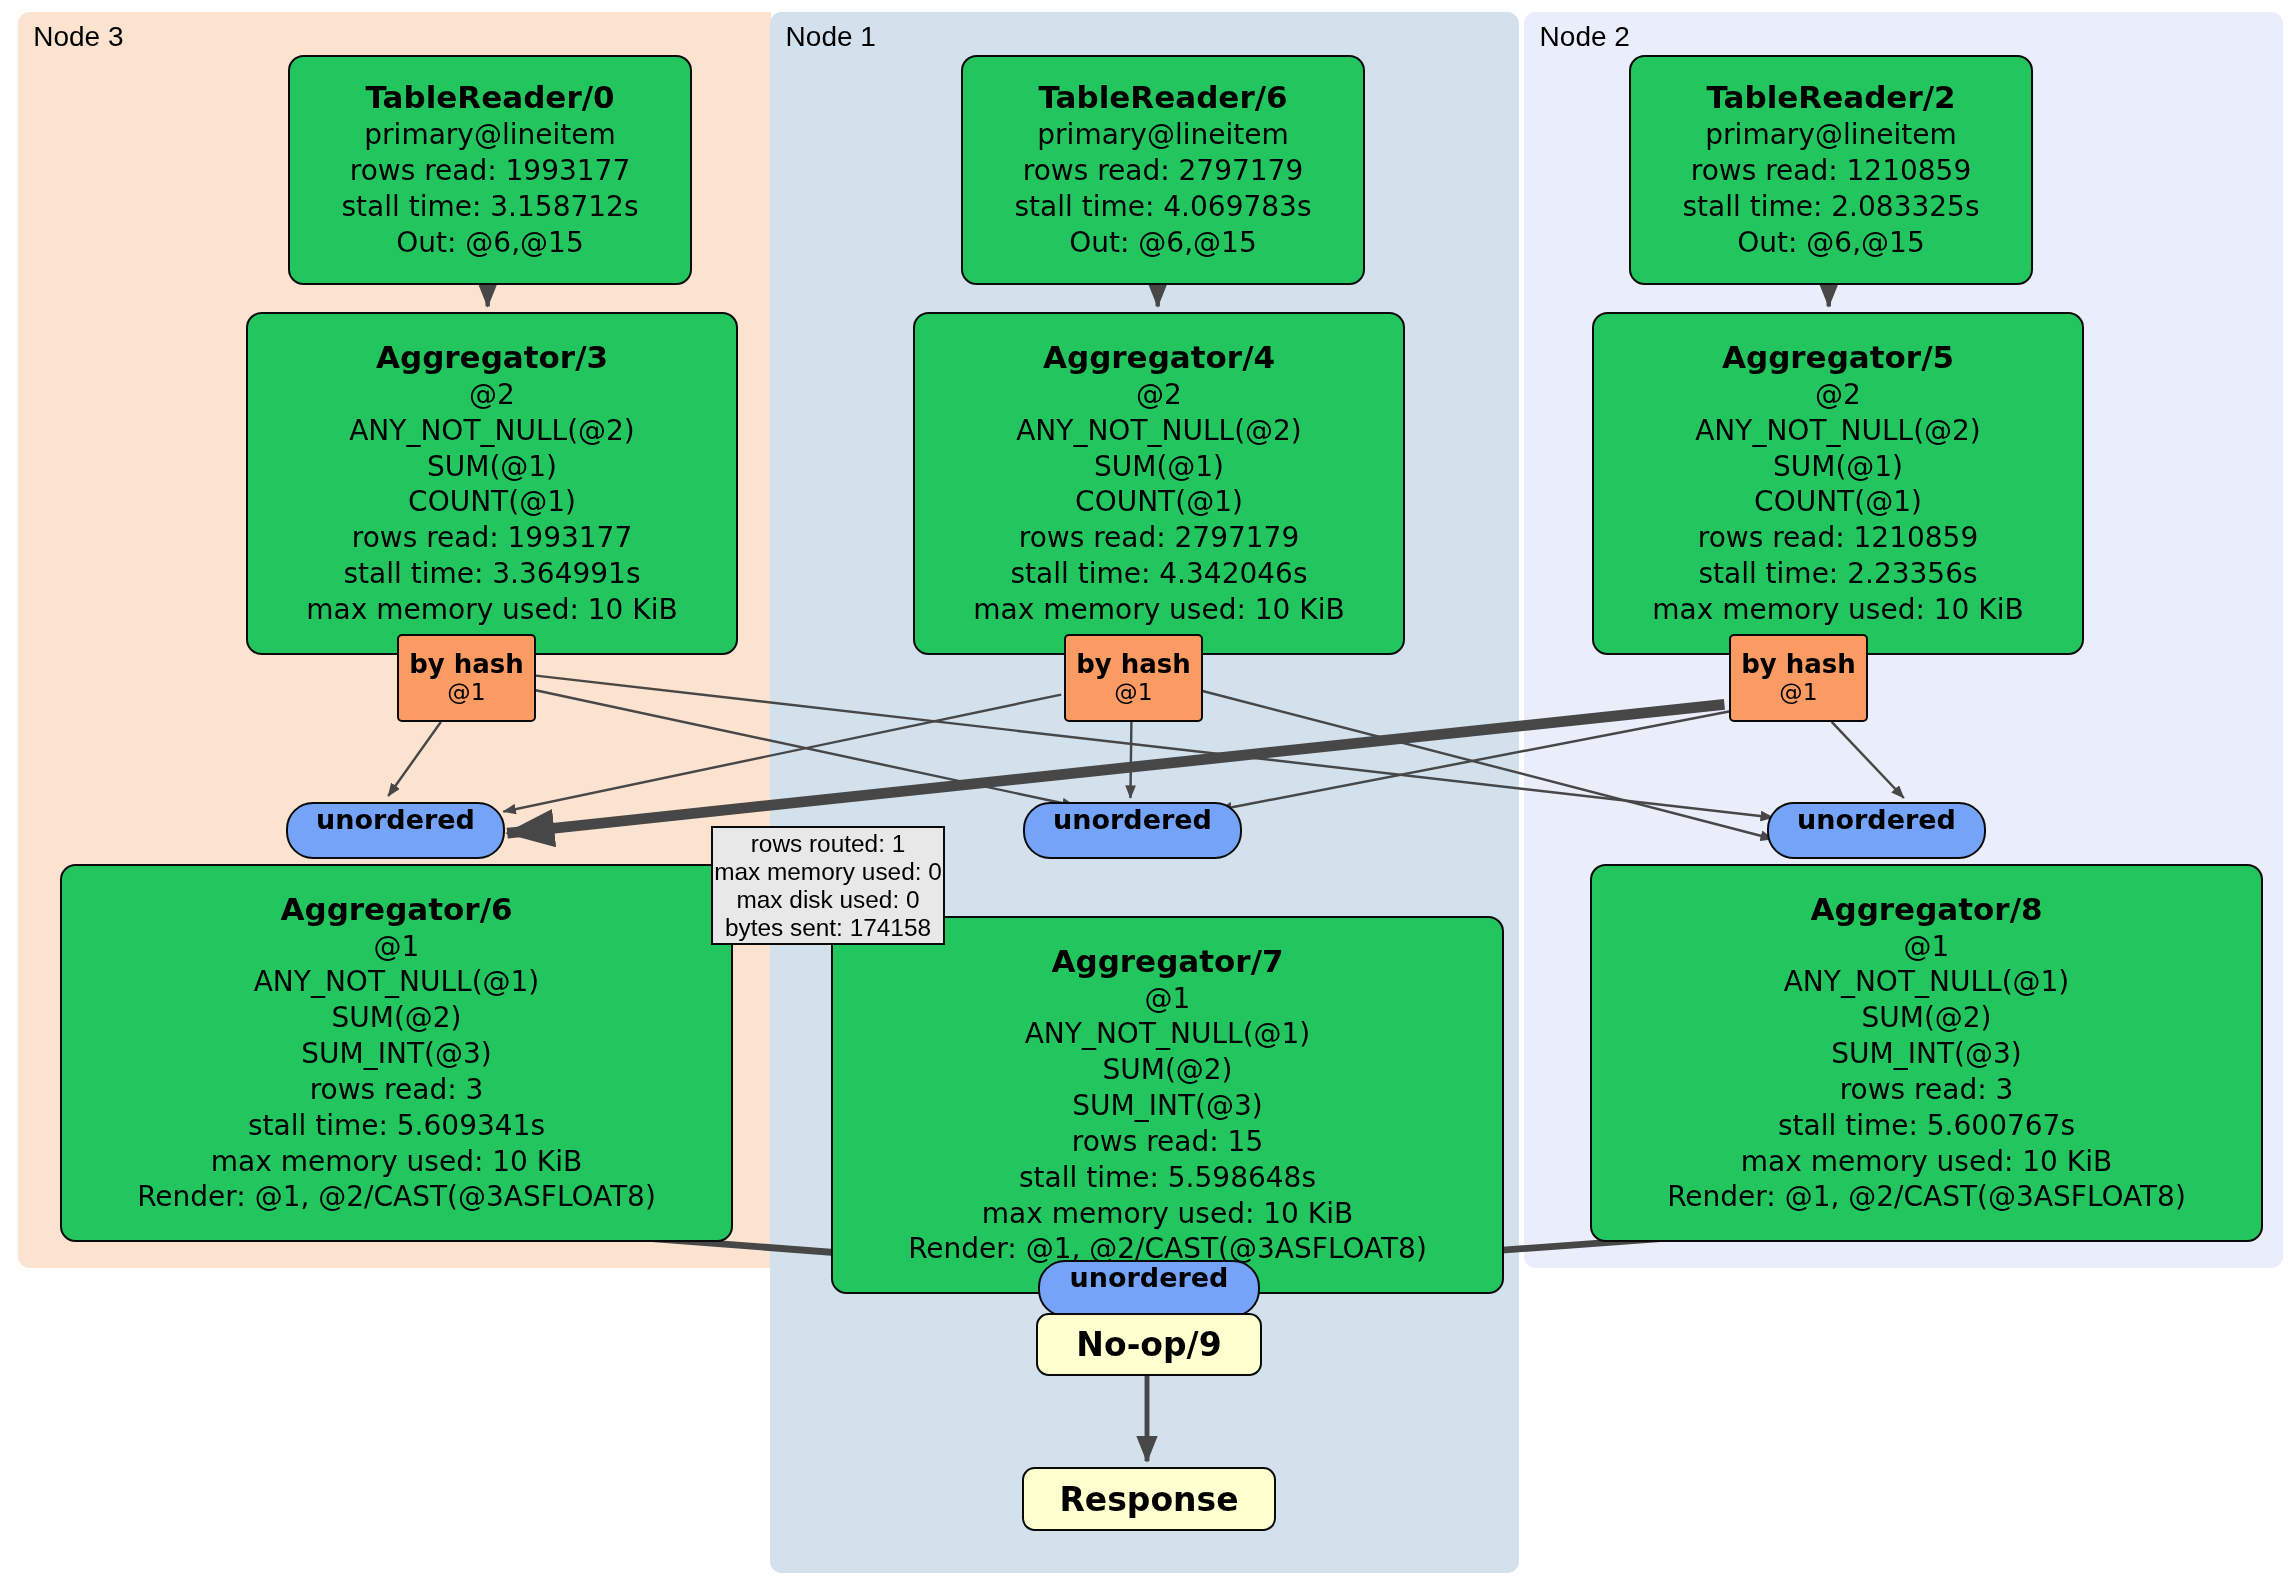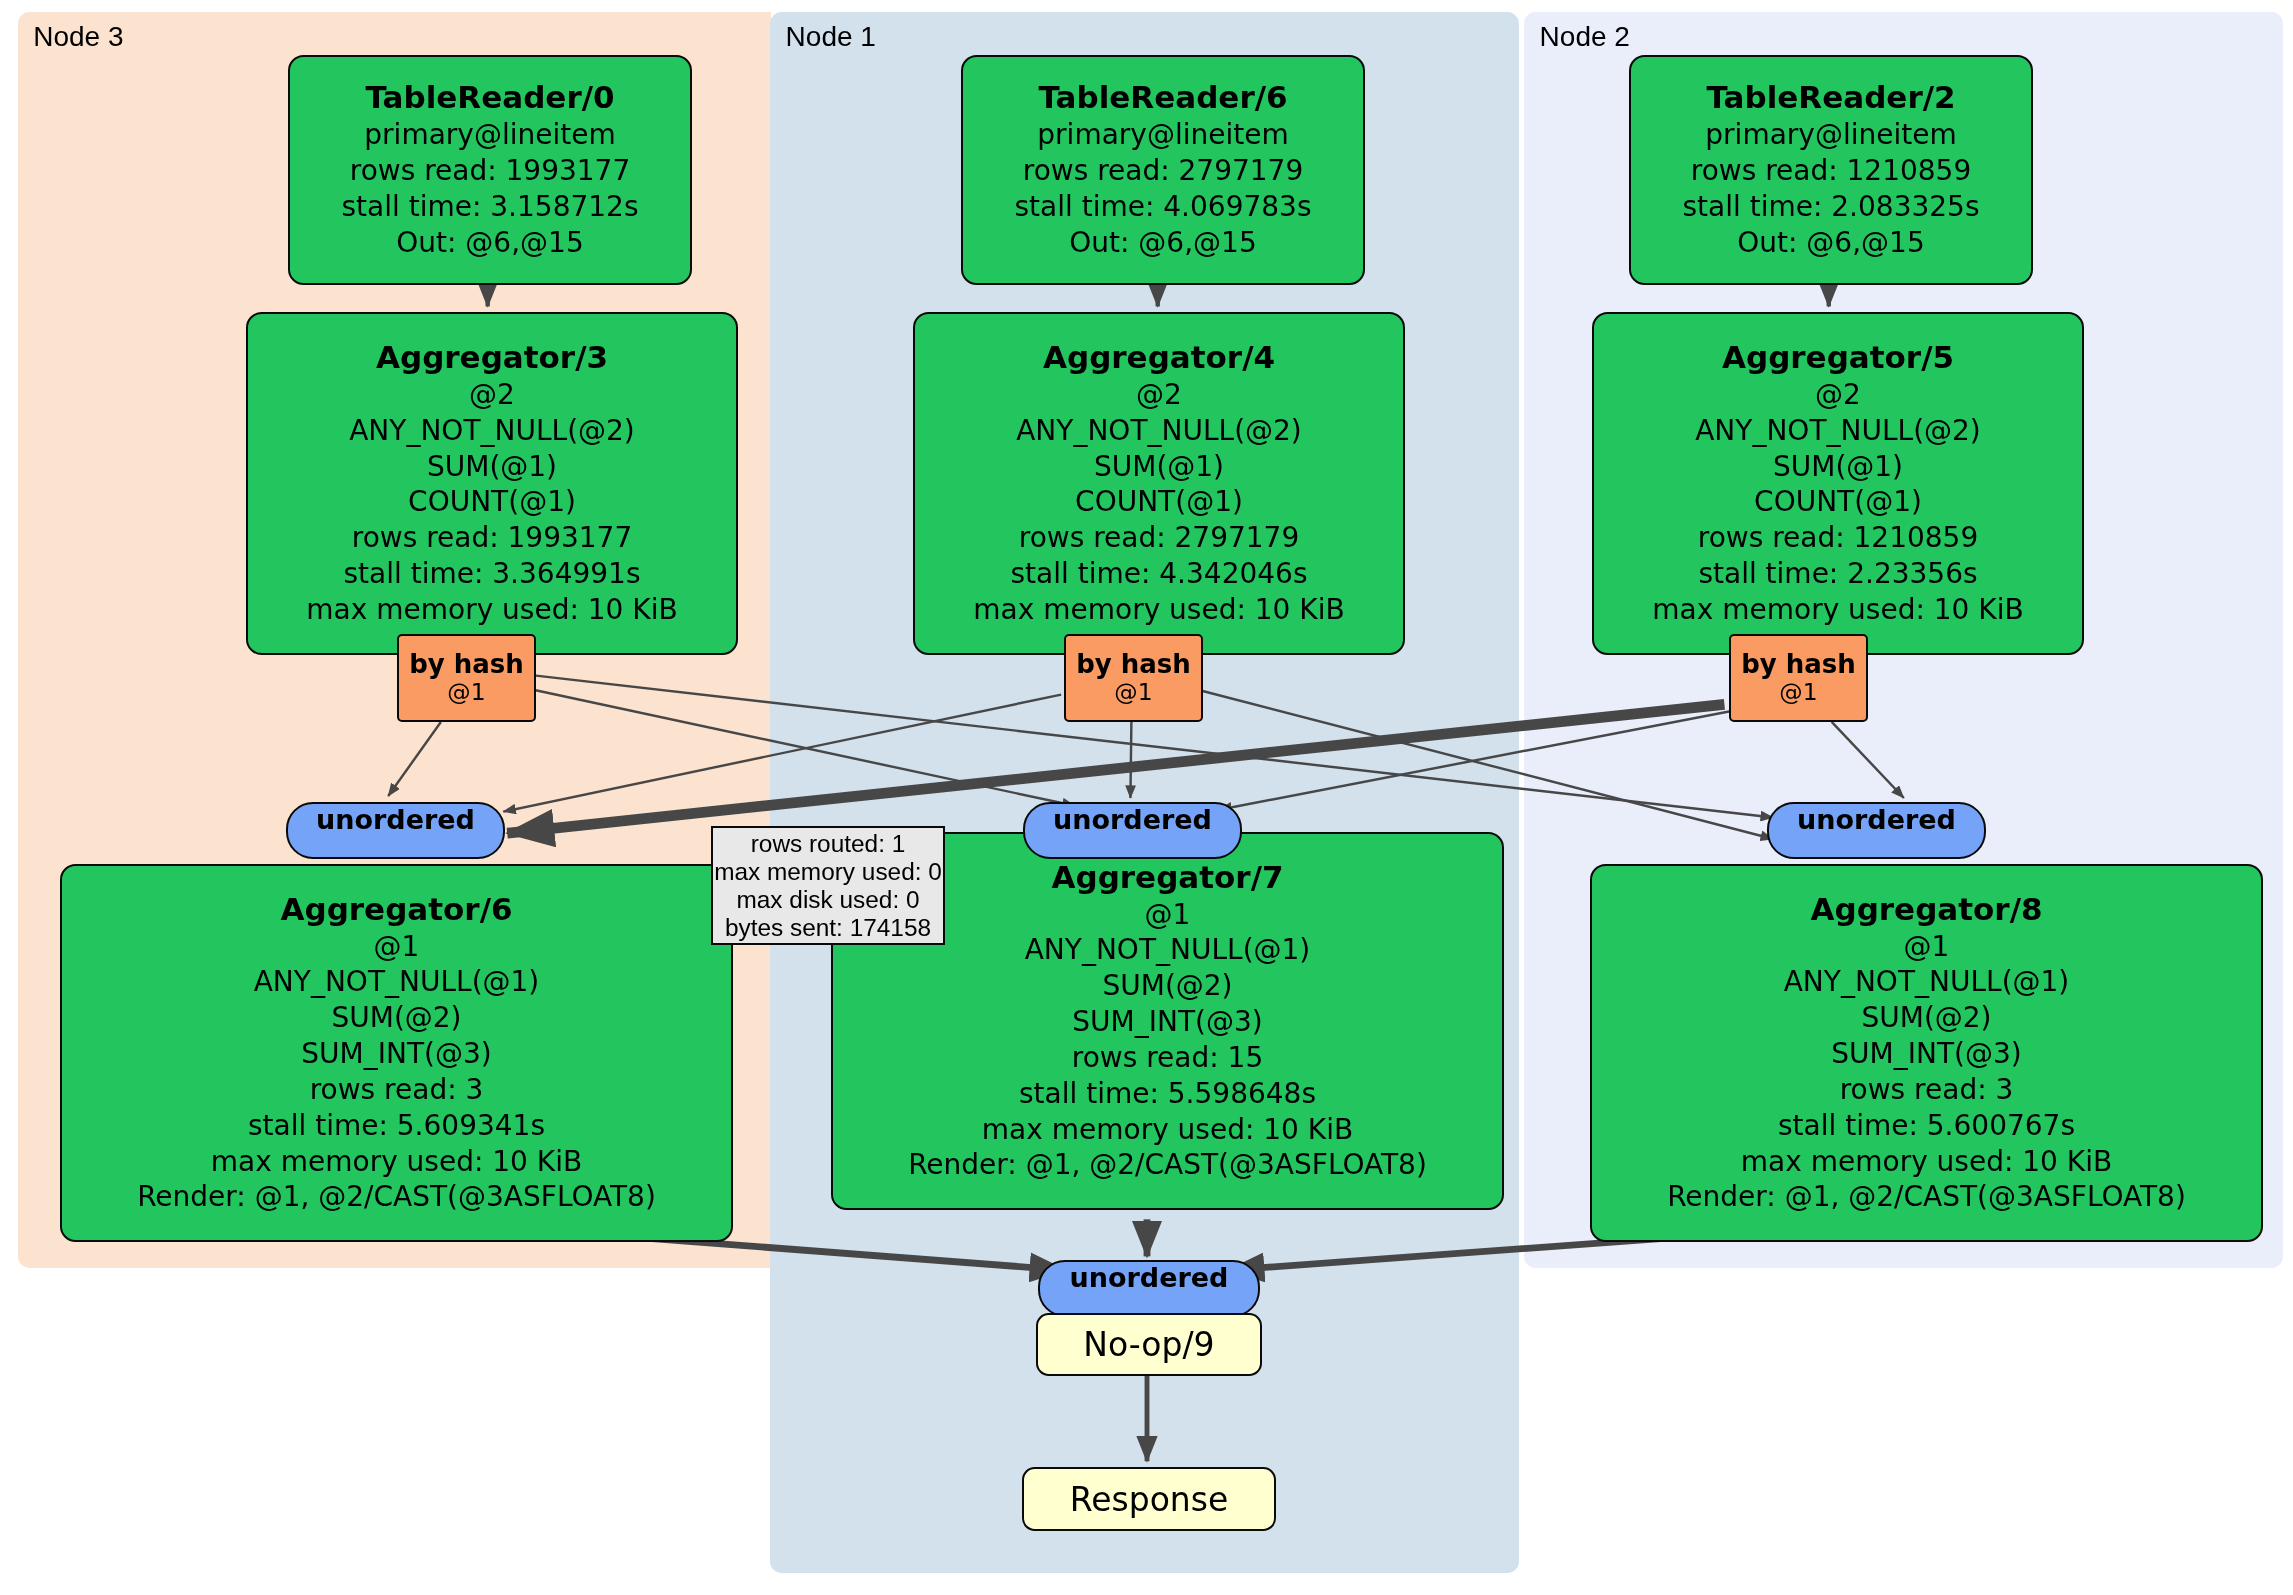--- a/index.html
+++ b/index.html
@@ -30,21 +30,21 @@
   .router-label{font-size:26px;font-weight:bold;line-height:1.1;}
   .router-detail{font-size:23.4px;line-height:1.15;}
   .sync{
     position:absolute;background:#74a3f7;border:2.9px solid #0a0a0a;border-radius:27px;
     display:flex;justify-content:center;align-items:flex-start;
     font-size:27px;font-weight:bold;color:#000;
   }
   .result-box{
     position:absolute;background:#ffffcf;border:2.9px solid #0a0a0a;border-radius:12.7px;
     display:flex;justify-content:center;align-items:center;
-    font-size:33px;font-weight:normal;color:#000;
+    font-size:33px;font-weight:bold;color:#000;
   }
   .tooltip{
     position:absolute;background:#e8e8e8;border:2.4px solid #0a0a0a;
     display:flex;flex-direction:column;justify-content:center;align-items:center;
     font-family:"Liberation Sans",sans-serif;font-size:24.4px;line-height:28px;
     text-align:center;color:#000;
   }
 </style>
 </head>
 <body>
@@ -148,21 +148,21 @@
   <div class="box-title">Aggregator/6</div>
   <div class="box-line">@1</div>
   <div class="box-line">ANY_NOT_NULL(@1)</div>
   <div class="box-line">SUM(@2)</div>
   <div class="box-line">SUM_INT(@3)</div>
   <div class="box-line">rows read: 3</div>
   <div class="box-line">stall time: 5.609341s</div>
   <div class="box-line">max memory used: 10 KiB</div>
   <div class="box-line">Render: @1, @2/CAST(@3ASFLOAT8)</div>
 </div>
-<div class="box" style="left:831px;top:832px;width:669px;height:374px;">
+<div class="box" style="left:831px;top:916px;width:669px;height:374px;">
   <div class="box-title">Aggregator/7</div>
   <div class="box-line">@1</div>
   <div class="box-line">ANY_NOT_NULL(@1)</div>
   <div class="box-line">SUM(@2)</div>
   <div class="box-line">SUM_INT(@3)</div>
   <div class="box-line">rows read: 15</div>
   <div class="box-line">stall time: 5.598648s</div>
   <div class="box-line">max memory used: 10 KiB</div>
   <div class="box-line">Render: @1, @2/CAST(@3ASFLOAT8)</div>
 </div>

